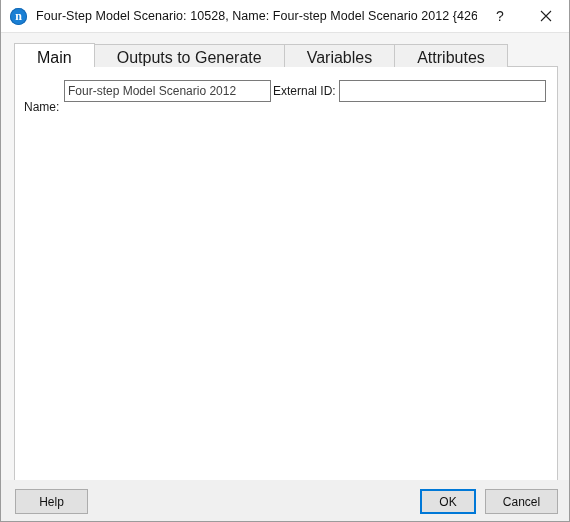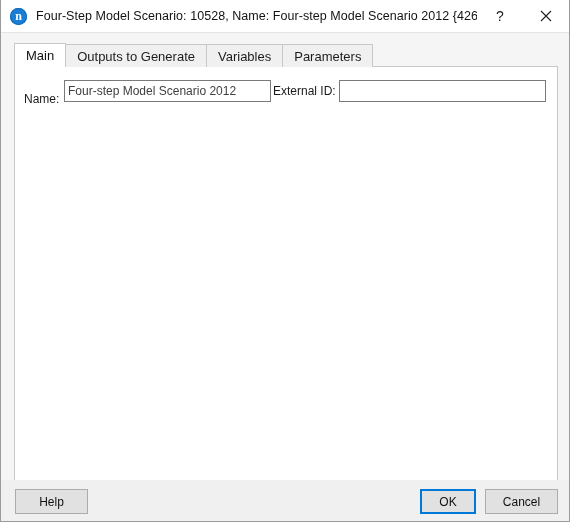--- a/index.html
+++ b/index.html
@@ -108,23 +108,23 @@
     top: 10px;
     height: 24px;
     display: flex;
     align-items: flex-end;
     z-index: 3;
   }
   .tab {
     height: 23px;
     box-sizing: border-box;
     display: flex;
-    align-items: center;
-    padding: 0 11px;
-    font-size: 13px;
+    align-items: flex-end;
+    padding: 0 22px;
+    font-size: 16px;
     color: #1c1c1c;
     background: #f0f0f0;
     border: 1px solid #c8c8c8;
     border-bottom: none;
     margin-right: -1px;
     white-space: nowrap;
   }
   .tab.selected {
     background: #ffffff;
     border-color: #c8c8c8;
@@ -153,21 +153,21 @@
     width: 100%;
     height: 22px;
   }
   .fld-label {
     position: absolute;
     font-size: 12px;
     color: #1a1a1a;
     line-height: 22px;
     white-space: nowrap;
   }
-  .label-name { left: 9px; top: 8px; }
+  .label-name { left: 9px; top: 16px; }
   .label-extid { left: 258px; top: 0; }
 
   .text-input {
     position: absolute;
     top: 0;
     height: 22px;
     box-sizing: border-box;
     background: #ffffff;
     border: 1px solid #7a7a7a;
     font-family: "Liberation Sans", sans-serif;
@@ -232,21 +232,21 @@
       <div class="tab selected">
         <span>Main</span>
       </div>
       <div class="tab">
         <span>Outputs to Generate</span>
       </div>
       <div class="tab">
         <span>Variables</span>
       </div>
       <div class="tab">
-        <span>Parameters</span>
+        <span>Attributes</span>
       </div>
     </div>
 
     <div class="panel">
       <div class="form-row">
         <div class="fld-label label-name">Name:</div>
         <input class="text-input input-name" type="text" value="Four-step Model Scenario 2012" style="">
         <div class="fld-label label-extid">External ID:</div>
         <input class="text-input input-extid" type="text" value="" style="">
       </div>

